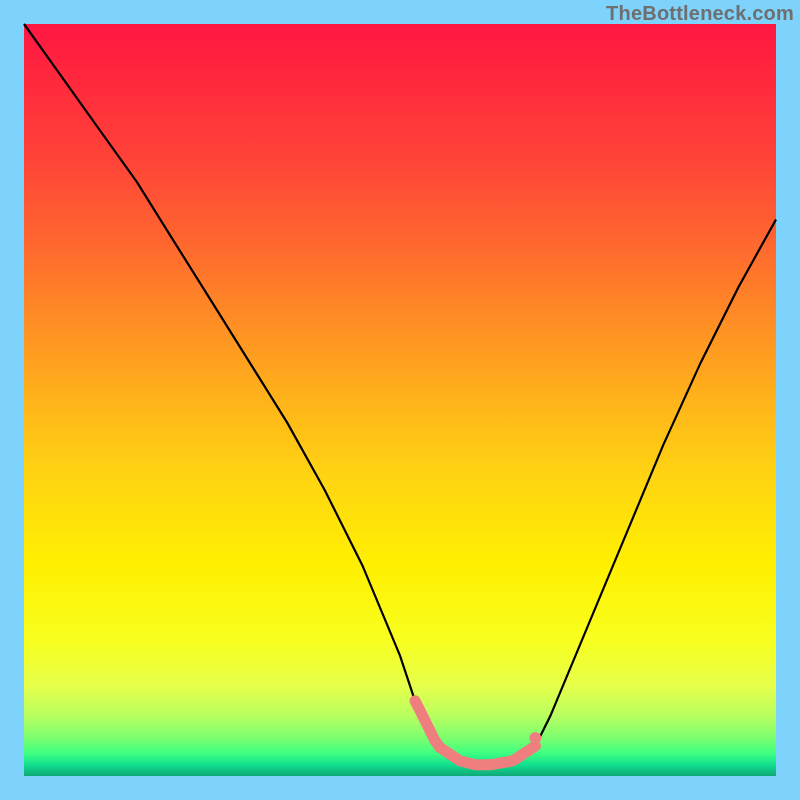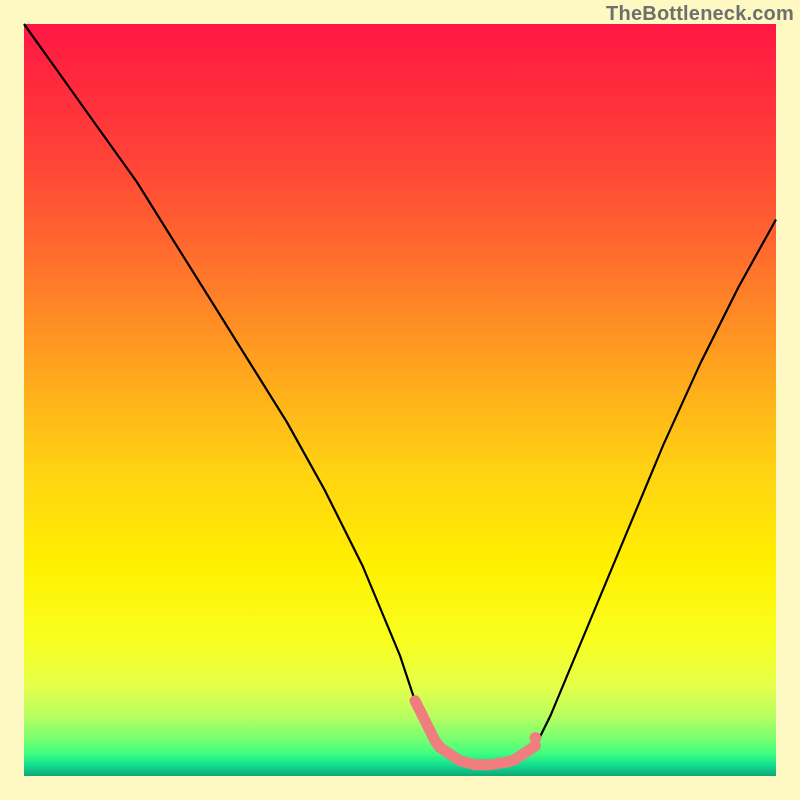--- a/index.html
+++ b/index.html
@@ -8,21 +8,21 @@
     width: 800px;
     height: 800px;
     overflow: hidden;
     background: #000;
     font-family: Arial, Helvetica, sans-serif;
   }
   .frame {
     position: relative;
     width: 800px;
     height: 800px;
-    background: #fef9c3;
+    background: #7dd3fc;
   }
   .plot-area {
     position: absolute;
     left: 24px;
     top: 24px;
     width: 752px;
     height: 752px;
     
     background: linear-gradient(
       to bottom,

